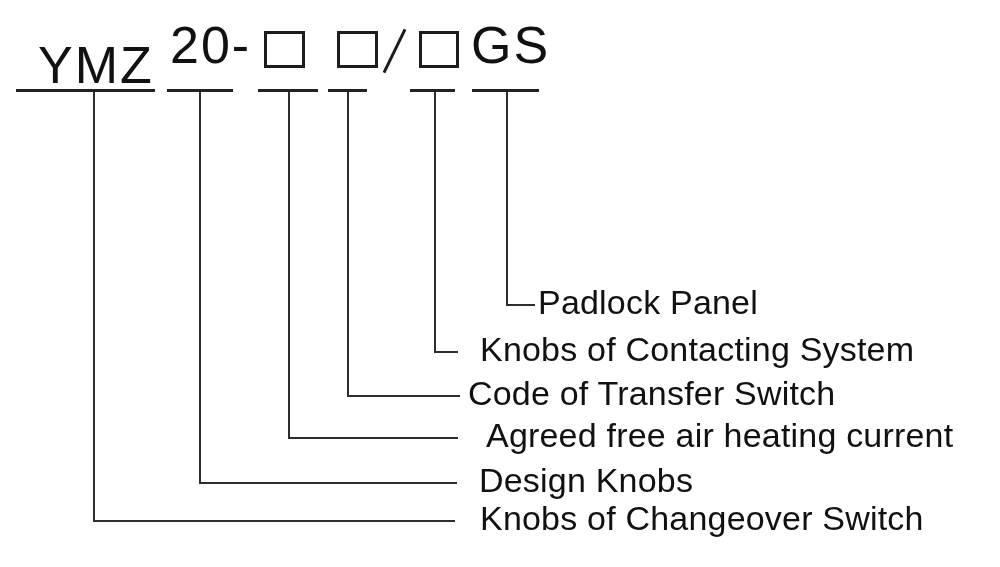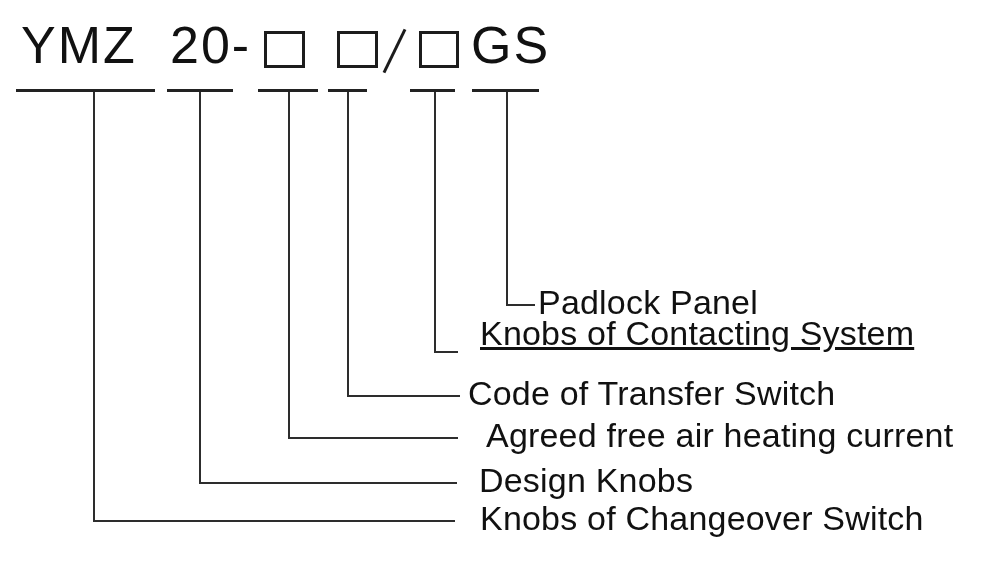--- a/index.html
+++ b/index.html
@@ -63,21 +63,21 @@
     letter-spacing: 0.2px;
     color: #111111;
     white-space: pre;
   }
 </style>
 </head>
 <body>
 
 <div id="stage">
   <div id="model-code-row">
-      <span class="code-text" style="left: 21px;">YMZ</span>
+      <span class="code-text" style="left: 38px; margin-top: 20px;">YMZ</span>
       <span class="code-text" style="left: 170px;">20-</span>
       <span class="code-box" style="left: 264px; width: 35px;"></span>
       <span class="code-box" style="left: 337px; width: 35px;"></span>
       <span class="code-slash" style="left: 393px;"></span>
       <span class="code-box" style="left: 419px; width: 34px;"></span>
       <span class="code-text" style="left: 471px; text-align: center;">GS</span>
     </div>
   <div id="parts-layer">
       <div class="underline" style="left: 16px; top: 89px; width: 139px;"></div>
       <div class="vline" style="left: 93px; top: 92px; height: 430px;"></div>
@@ -91,19 +91,19 @@
       <div class="vline" style="left: 288px; top: 92px; height: 347px;"></div>
       <div class="hline" style="left: 288px; top: 437px; width: 170px;"></div>
       <div class="part-label" style="left: 486px; top: 418px;">Agreed free air heating current</div>
       <div class="underline" style="left: 328px; top: 89px; width: 39px;"></div>
       <div class="vline" style="left: 347px; top: 92px; height: 305px;"></div>
       <div class="hline" style="left: 347px; top: 395px; width: 113px;"></div>
       <div class="part-label" style="left: 468px; top: 376px;">Code of Transfer Switch</div>
       <div class="underline" style="left: 410px; top: 89px; width: 45px;"></div>
       <div class="vline" style="left: 434px; top: 92px; height: 261px;"></div>
       <div class="hline" style="left: 434px; top: 351px; width: 24px;"></div>
-      <div class="part-label" style="left: 480px; top: 316px; text-decoration: underline;">Knobs of Contacting System</div>
+      <div class="part-label" style="left: 480px; top: 332px;">Knobs of Contacting System</div>
       <div class="underline" style="left: 472px; top: 89px; width: 67px;"></div>
       <div class="vline" style="left: 506px; top: 92px; height: 214px;"></div>
       <div class="hline" style="left: 506px; top: 304px; width: 29px;"></div>
       <div class="part-label" style="left: 538px; top: 285px; text-align: center;">Padlock Panel</div>
     </div>
 </div>
 
 </body></html>

